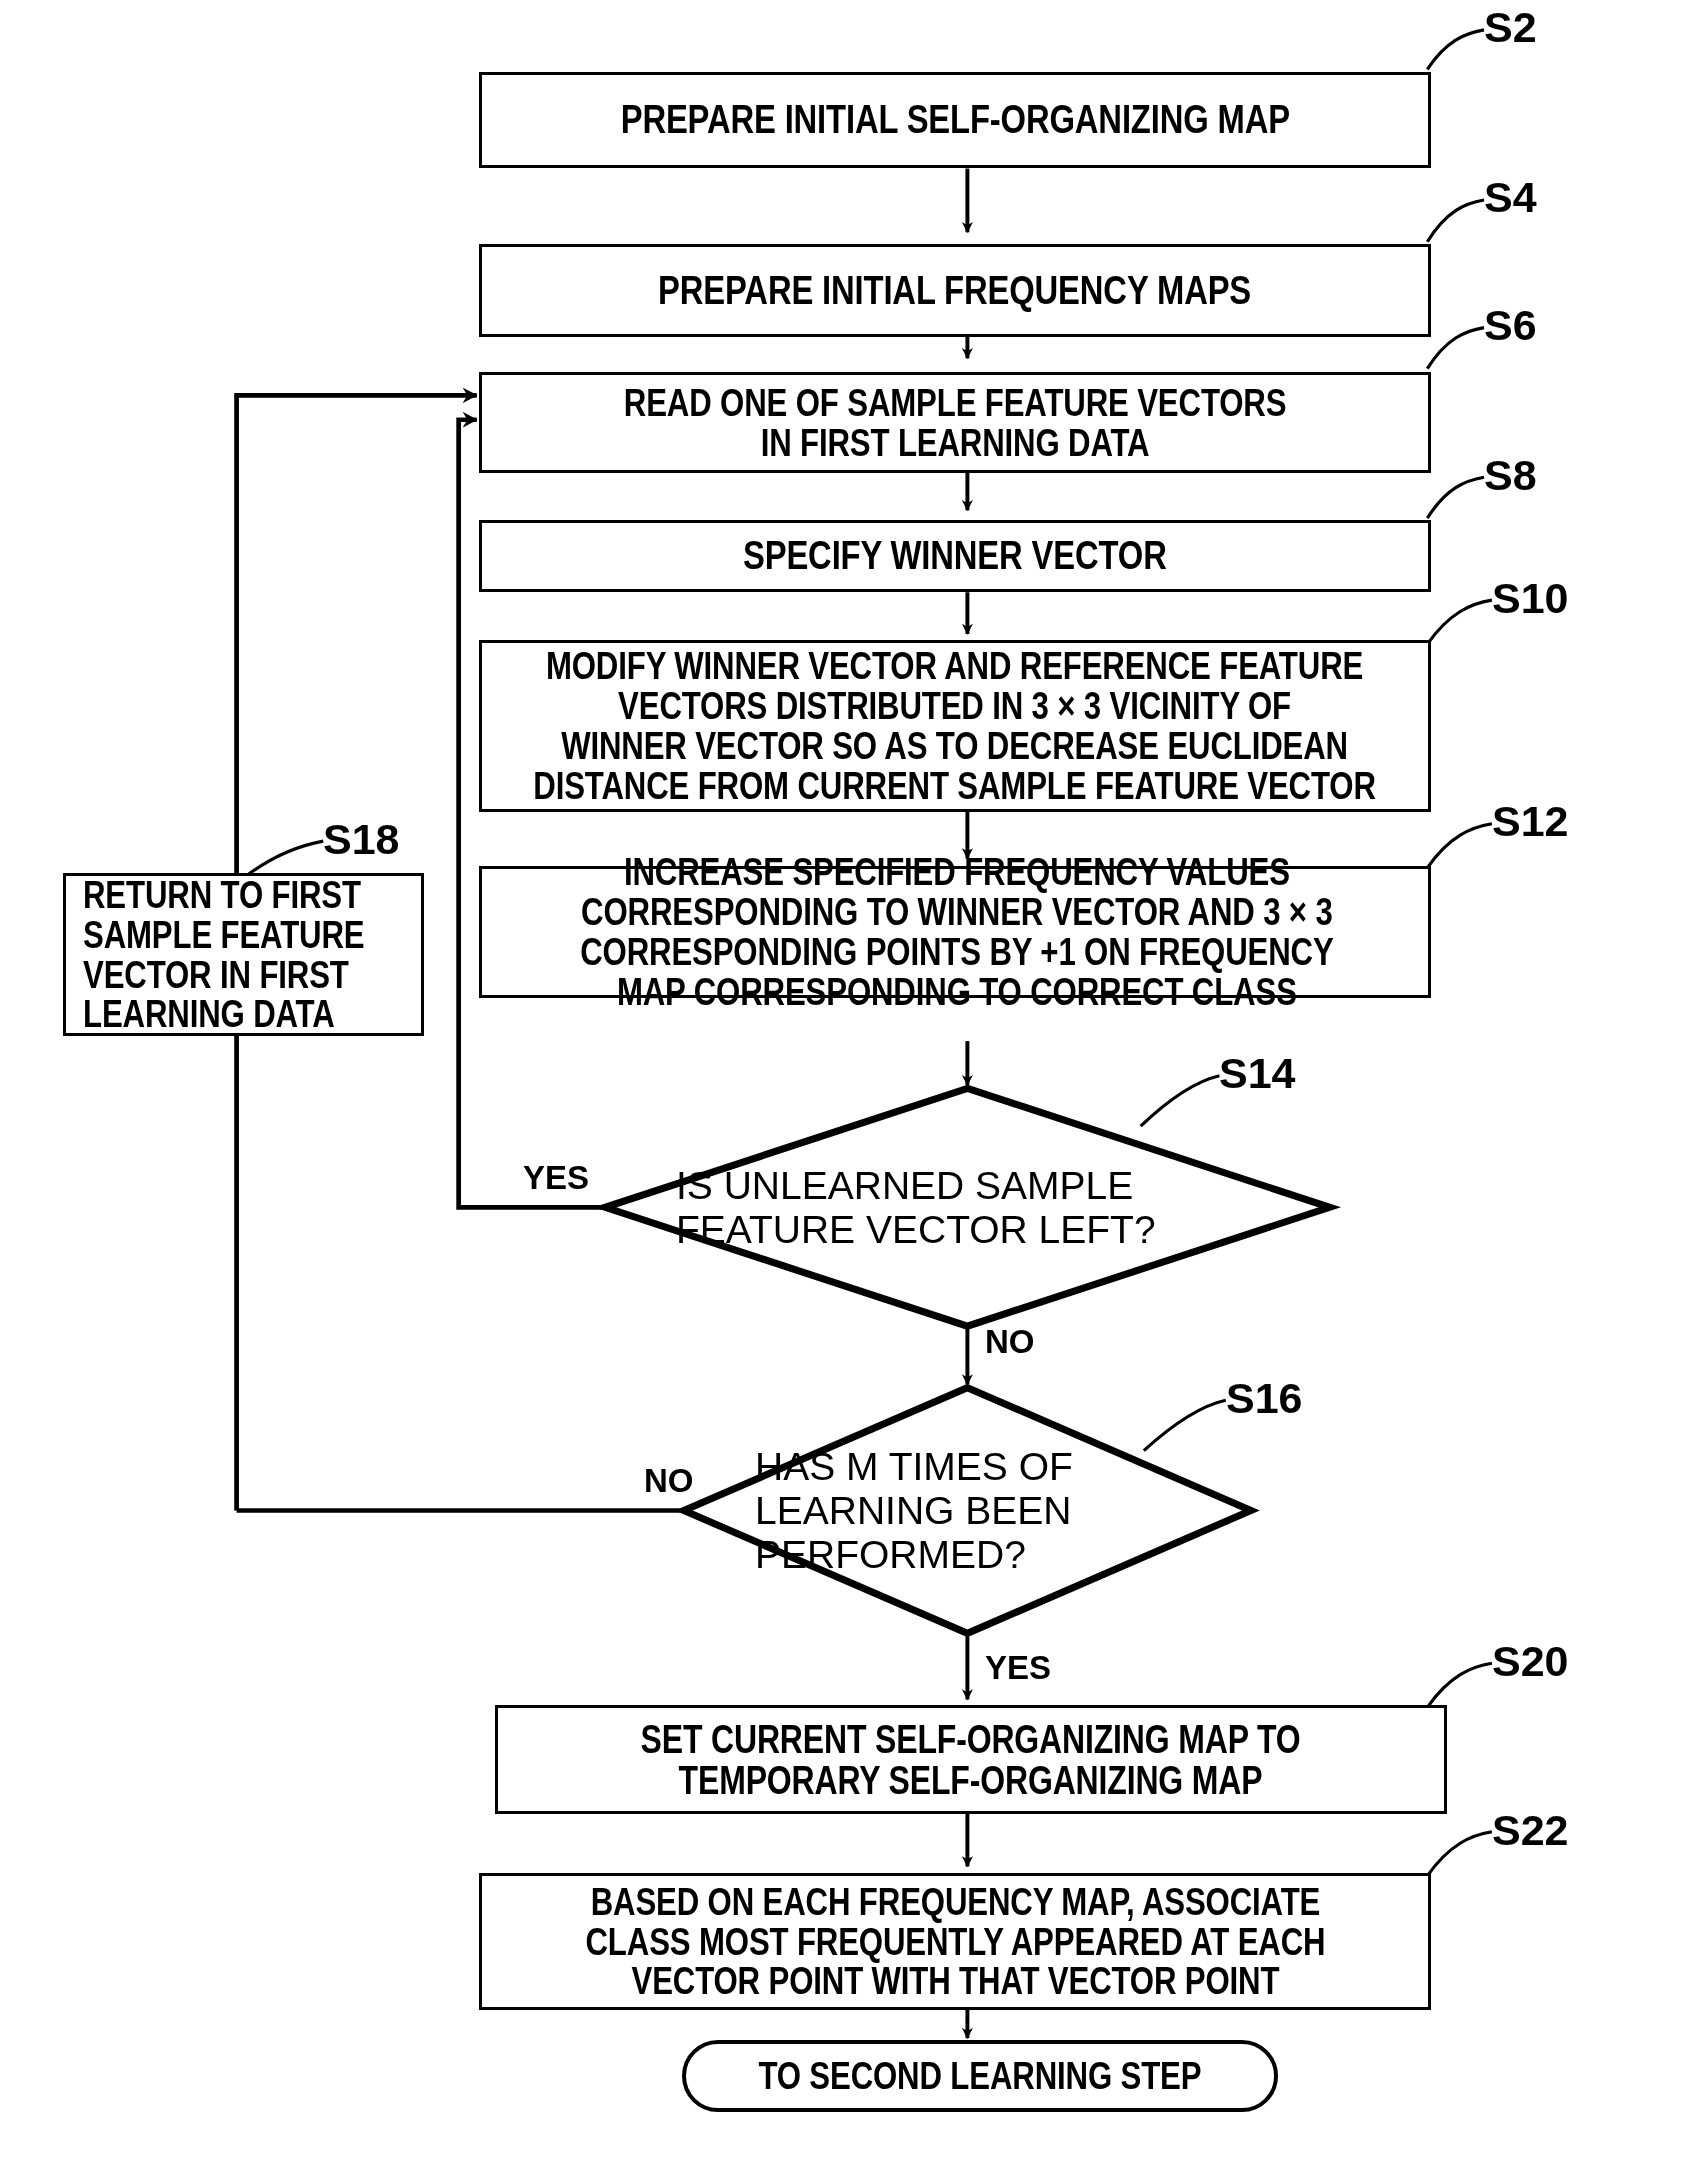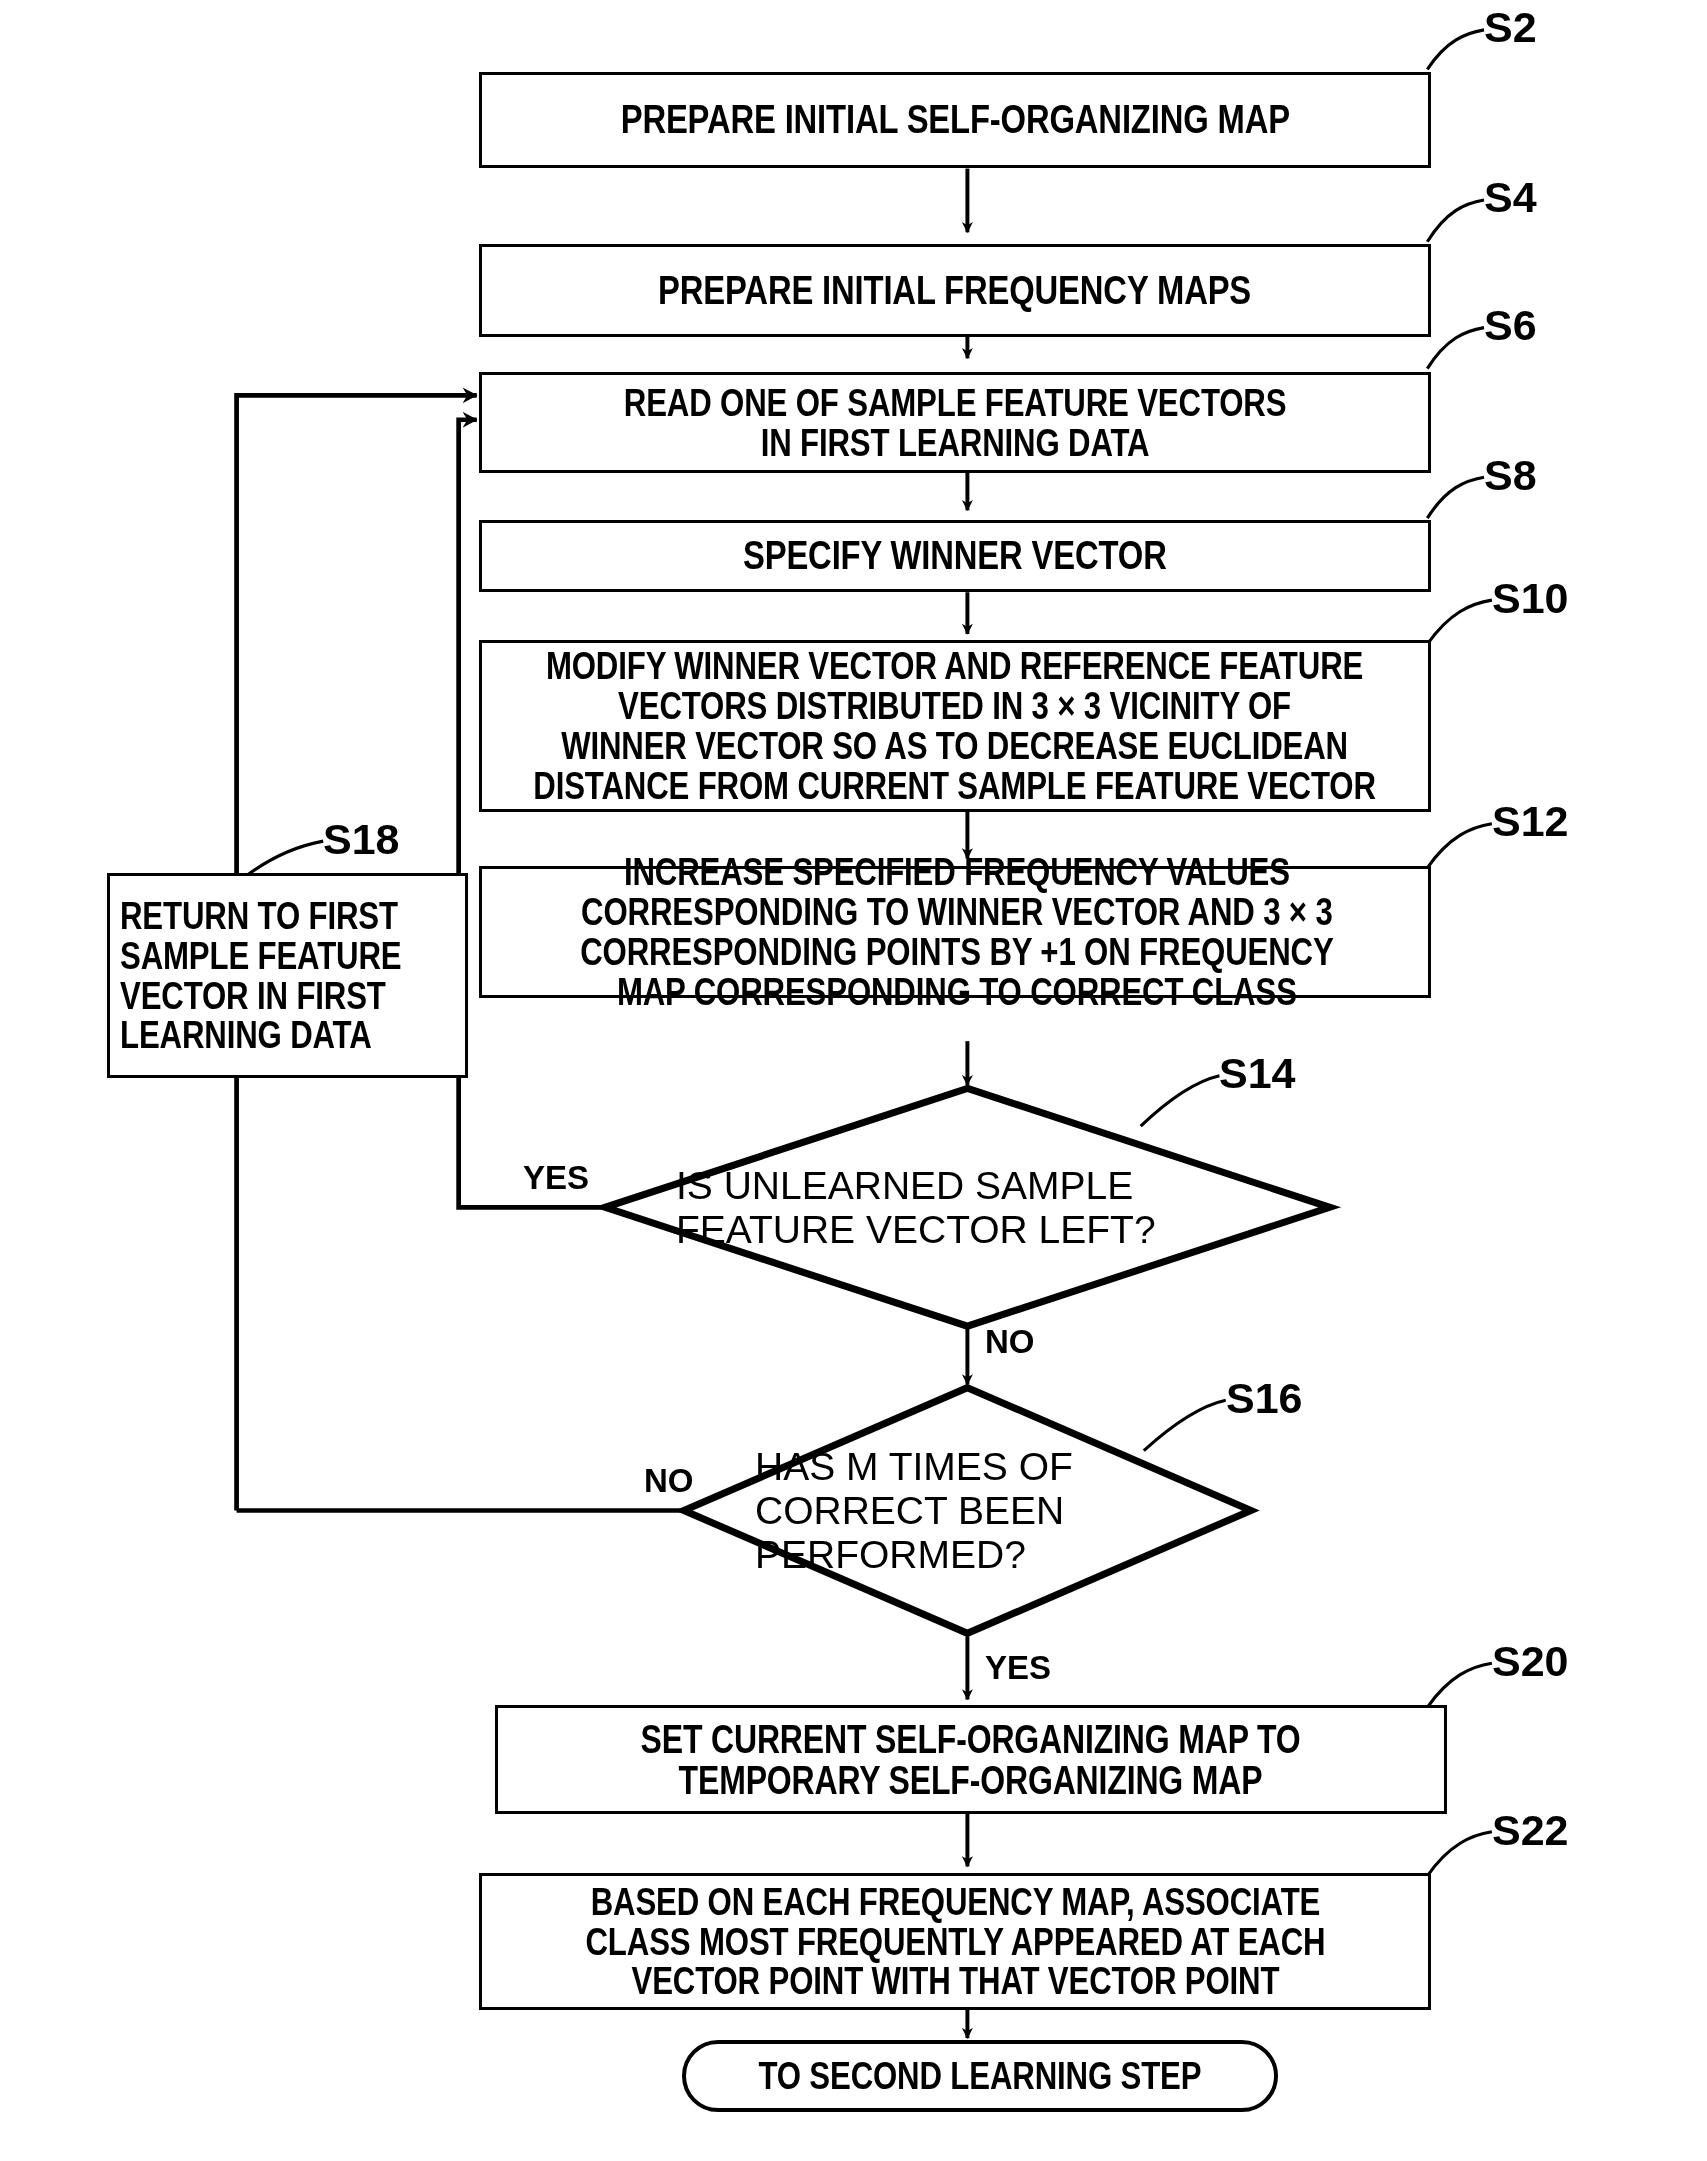--- a/index.html
+++ b/index.html
@@ -124,22 +124,22 @@
 DISTANCE FROM CURRENT SAMPLE FEATURE VECTOR</div>
   </div>
 
   <div class="node proc" style="left:479px;top:866px;width:952px;height:132px;justify-content:flex-end;">
     <div class="txt" style="font-size:39px;">INCREASE SPECIFIED FREQUENCY VALUES
 CORRESPONDING TO WINNER VECTOR AND 3 × 3
 CORRESPONDING POINTS BY +1 ON FREQUENCY
 MAP CORRESPONDING TO CORRECT CLASS</div>
   </div>
 
-  <div class="node proc left" style="left:63px;top:873px;width:361px;height:205px;padding-left:17.3px;
-              justify-content:center;margin-left:44px;">
+  <div class="node proc left" style="left:63px;top:873px;width:361px;height:163px;padding-left:17.3px;
+              justify-content:flex-start;">
     <div class="txt" style="font-size:39px;transform-origin:left center;">RETURN TO FIRST
 SAMPLE FEATURE
 VECTOR IN FIRST
 LEARNING DATA</div>
   </div>
 
   <div class="node proc" style="left:495px;top:1705px;width:952px;height:109px;">
     <div class="txt" style="font-size:40px;">SET CURRENT SELF-ORGANIZING MAP TO
 TEMPORARY SELF-ORGANIZING MAP</div>
   </div>
@@ -154,21 +154,21 @@
     <div class="txt" style="font-size:39px;">TO SECOND LEARNING STEP</div>
   </div>
 
   <div class="diamond-label" style="left:676px;top:1150px;width:583px;height:115px;">
     <div class="txt" style="font-size:39px;">IS UNLEARNED
 SAMPLE FEATURE VECTOR LEFT?</div>
   </div>
 
   <div class="diamond-label" style="left:755px;top:1432px;width:425px;height:158px;">
     <div class="txt" style="font-size:39px;">HAS M TIMES
-OF CORRECT BEEN
+OF LEARNING BEEN
 PERFORMED?</div>
   </div>
 
   <div class="branch" style="left:523px;top:1161px;">YES</div>
 
   <div class="branch" style="left:985px;top:1325px;">NO</div>
 
   <div class="branch" style="left:644px;top:1464px;">NO</div>
 
   <div class="branch" style="left:985px;top:1651px;">YES</div>

